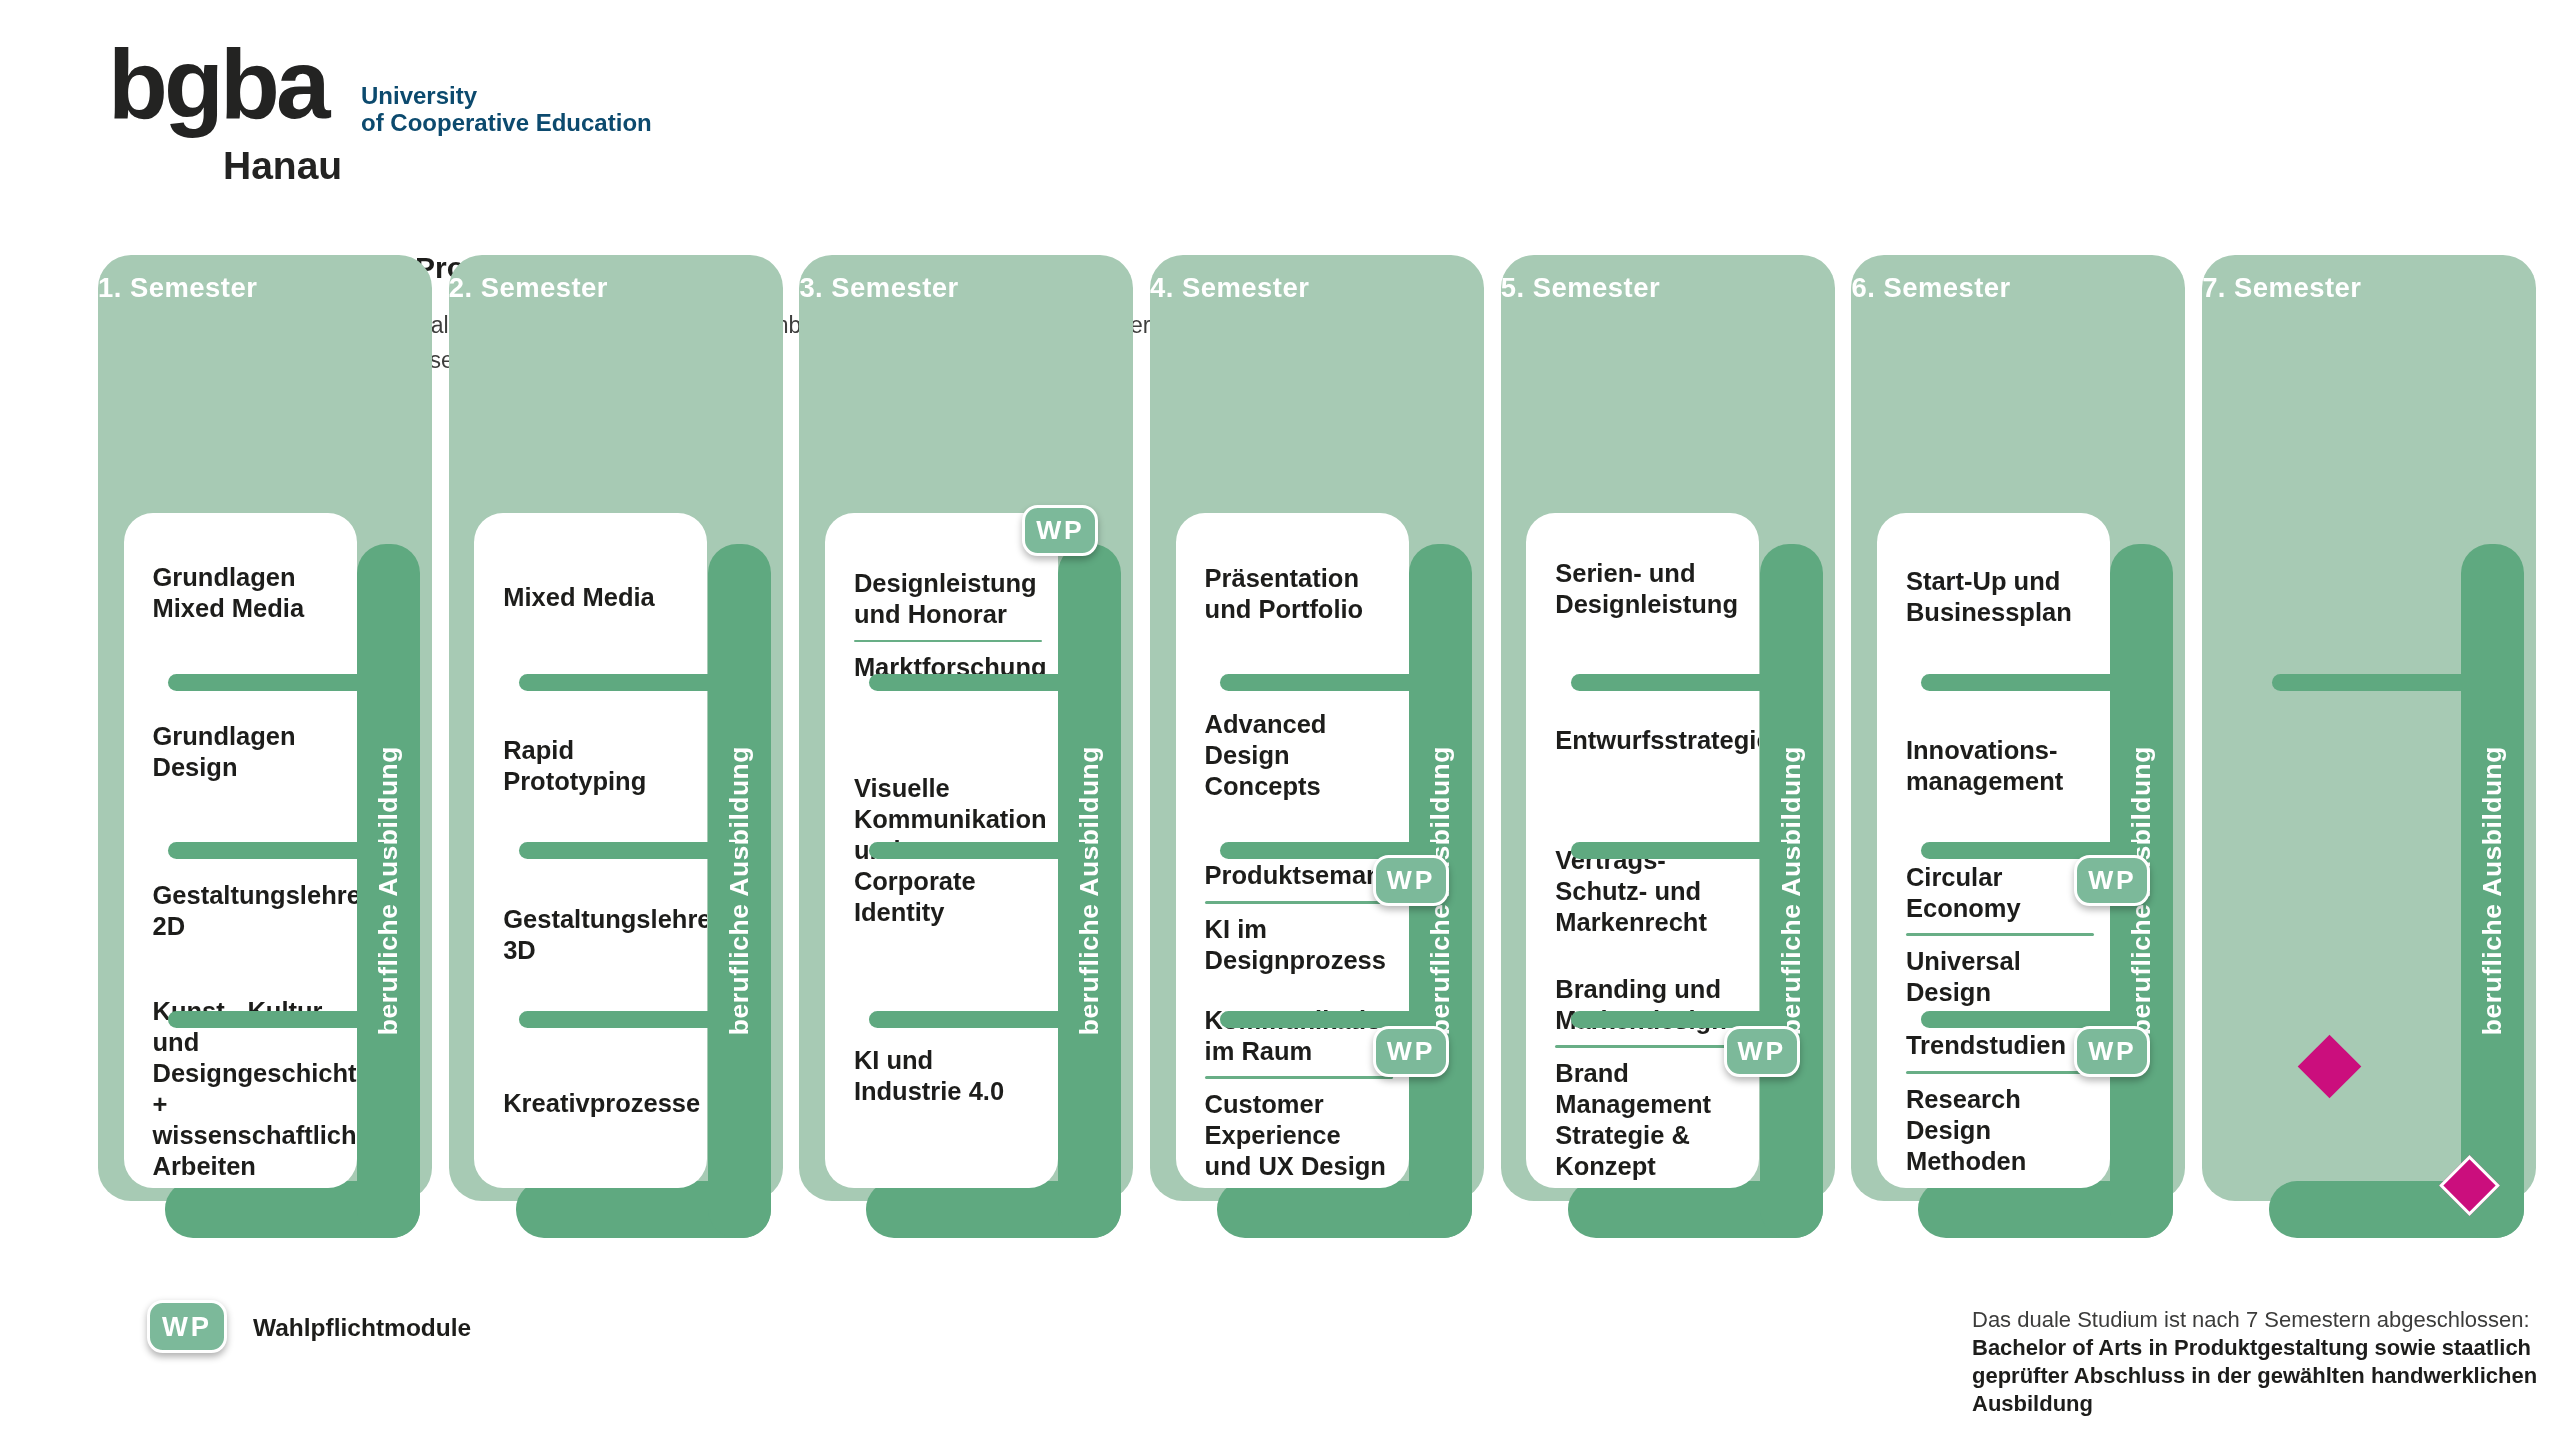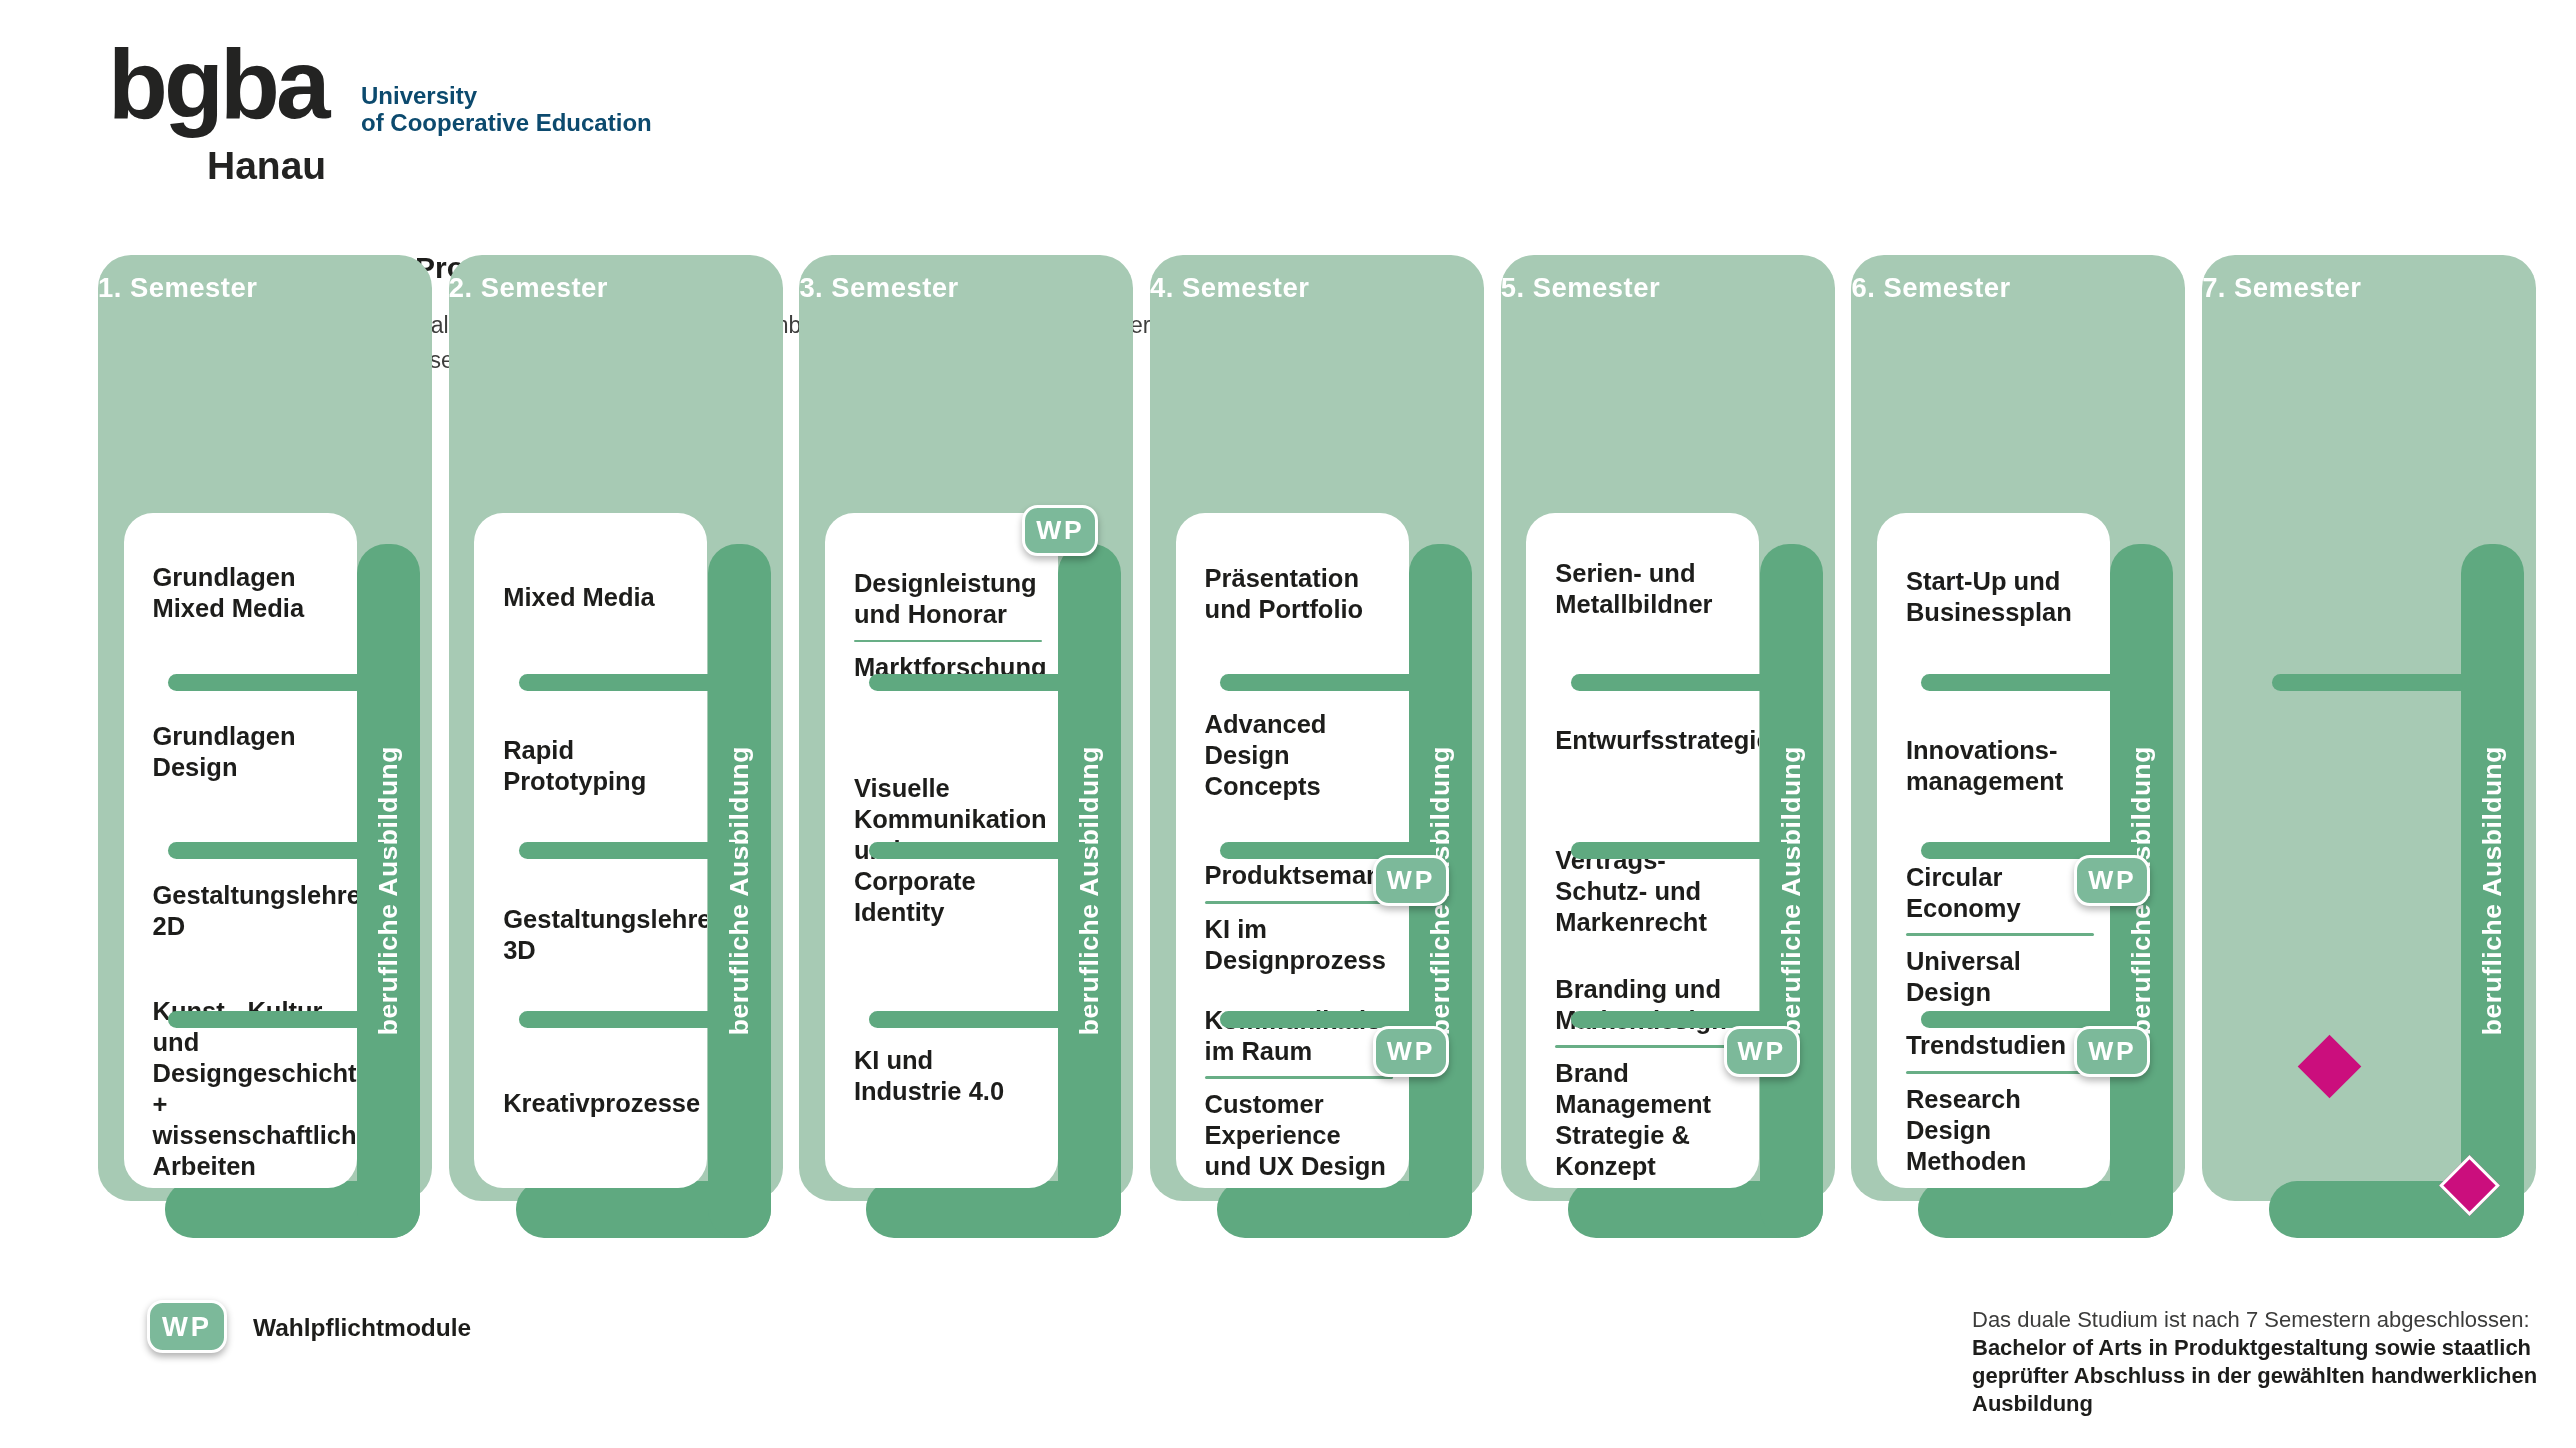--- a/index.html
+++ b/index.html
@@ -3,21 +3,21 @@
 <meta charset="utf-8">
 <style>
   * { margin:0; padding:0; box-sizing:border-box; }
   html,body { width:2576px; height:1449px; background:#fff;
     font-family:"Liberation Sans", sans-serif; color:#1d1d1b; overflow:hidden; }
   #stage { position:relative; width:2576px; height:1449px; background:#fff;margin-top:20px; }
 
   
   .logo-word { position:absolute; left:108px; top:7.8px; font-size:98px; font-weight:bold;
     letter-spacing:-3.9px; color:#232322; }
-  .logo-city { position:absolute; left:207px; top:124px; font-size:39px; font-weight:bold; color:#232322; }
+  .logo-city { position:absolute; left:223px; top:124px; font-size:39px; font-weight:bold; color:#232322; }
   .logo-tagline { position:absolute; left:361px; top:63px; font-size:24px; font-weight:bold;
     line-height:26.5px; color:#0c4a6e; white-space:pre-line; }
 
   
   .title { position:absolute; left:120px; top:231px; font-size:30px; font-weight:bold; color:#1d1d1b; }
   .subtitle { position:absolute; left:120px; top:288px; font-size:23px; line-height:35px;
     color:#3e3e3d; font-weight:normal; white-space:pre-line; }
 
   
   #board { position:absolute; left:98px; top:235px; width:2440px; height:983px;
@@ -203,21 +203,21 @@
       <div class="column">
         <div class="sage"></div>
         <div class="sem-label">5. Semester</div>
         <div class="foot"></div>
         <div class="bar">
           <div class="bar-label">berufliche Ausbildung</div>
         </div>
         <div class="panel">
           <div class="slot">
             <div class="module-lines">Serien- und
-Metallbildner</div>
+Designleistung</div>
           </div>
           <div class="slot">
             <div class="module-lines">Entwurfsstrategien</div>
           </div>
           <div class="slot">
             <div class="module-lines">Vertrags-
 Schutz- und
 Markenrecht</div>
           </div>
           <div class="slot">

